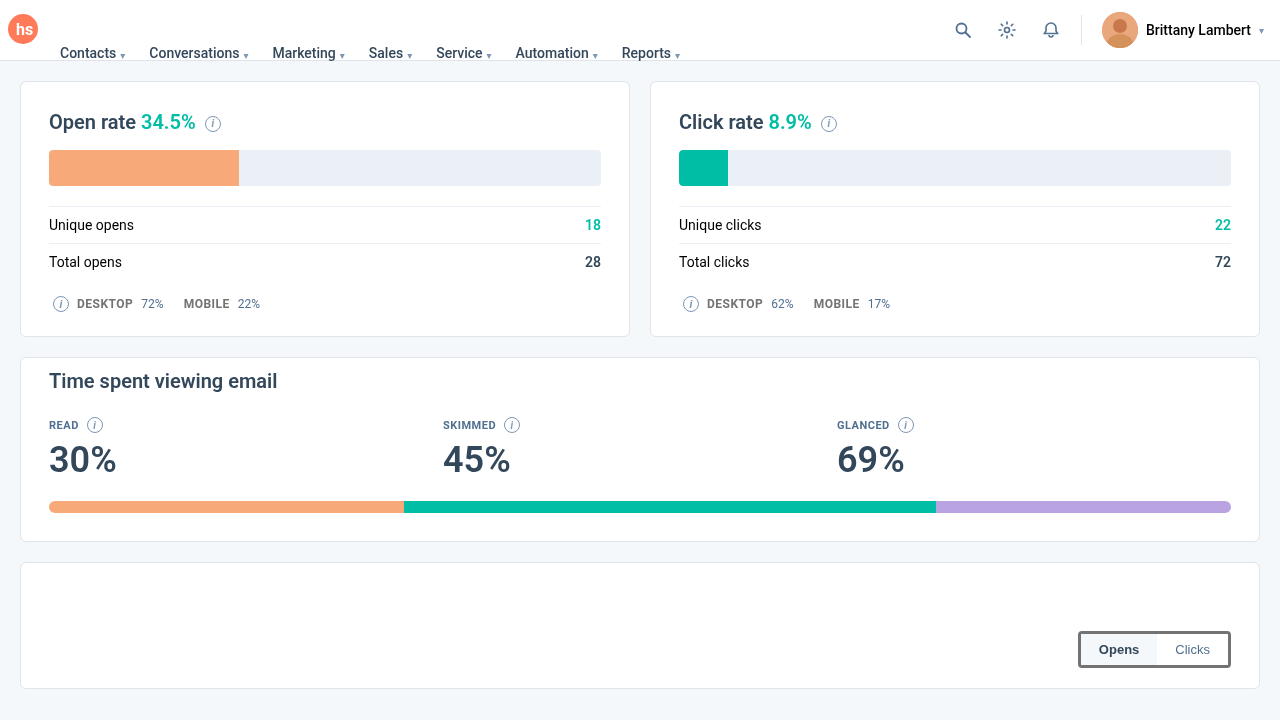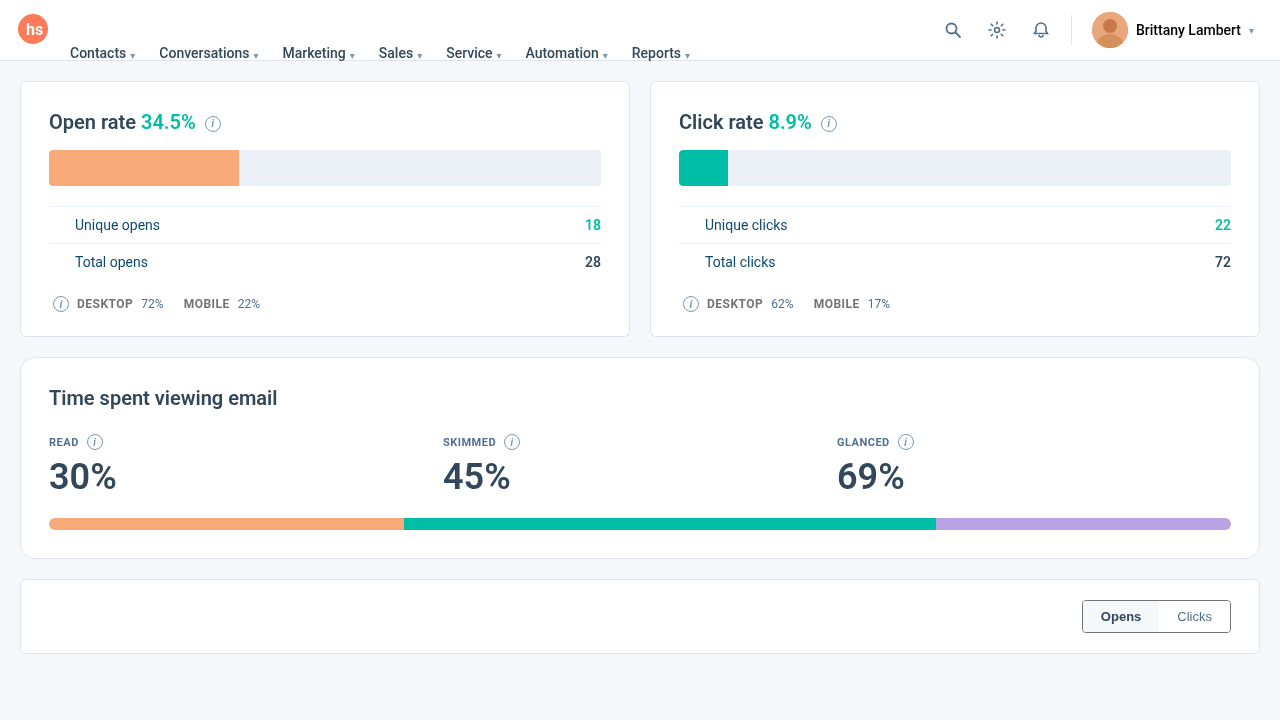--- a/index.html
+++ b/index.html
@@ -5,21 +5,21 @@
     * { margin: 0; padding: 0; box-sizing: border-box; }
     body { font-family: -apple-system, BlinkMacSystemFont, 'Segoe UI', Roboto, sans-serif; background: #f5f8fa; color: #33475b; font-size: 14px; }
 
     
     .navbar {
       background: #fff;
       border-bottom: 1px solid #dfe3eb;
       height: 61px;
       display: flex;
       align-items: center;
-      padding: 0 18px;
+      padding: 0 8px;
       gap: 4px;
       position: relative;
       z-index: 10;
     }
     .navbar-logo {
       margin-right: 8px;
       flex-shrink: 0;
     }
     .nav-item {
       display: flex;
@@ -83,51 +83,51 @@
       height: 100%; border-radius: 4px 0 0 4px;
     }
     .fill-orange { background: #f8a97a; }
     .fill-teal { background: #00bda5; }
 
     
     .stat-row {
       display: flex; justify-content: space-between; align-items: center;
       padding: 10px 0; border-top: 1px solid #eaf0f6;
     }
-    .stat-label { color: #0c4a6e; font-size: 14px; margin-left: 26px; }
+    .stat-label { color: #000000; font-size: 14px; }
     .stat-value { font-size: 14px; font-weight: 600; }
     .stat-value-accent { color: #00bda5; text-align: right; }
     .stat-value-dark { color: #33475b; }
 
     
     .card-footer {
       display: flex; align-items: center; gap: 8px; margin-top: 16px;
       font-size: 12px; color: #516f90;
     }
     .footer-info { color: #7c98b6; font-size: 11px; }
     .footer-label { font-weight: 700; letter-spacing: 0.5px; color: #737373; }
     .footer-pct { color: #516f90; margin-right: 12px; }
 
     
-    .time-card { background: #fff; border-radius: 15px; border: 1px solid #dfe3eb; padding: 28px 28px 28px; margin-bottom: 20px; }
+    .time-card { background: #fff; border-radius: 6px; border: 1px solid #dfe3eb; padding: 11px 28px 28px; margin-bottom: 20px; }
     .time-card-title { font-size: 20px; font-weight: 600; color: #33475b; margin-bottom: 24px; }
 
     .time-sections { display: flex; gap: 0; margin-bottom: 20px; }
     .time-section { flex: 1; }
     .time-section-label { font-size: 11px; font-weight: 700; letter-spacing: 0.5px; color: #516f90; margin-bottom: 6px; display: flex; align-items: center; gap: 4px; }
     .time-section-value { font-size: 36px; font-weight: 600; color: #33475b; }
 
     .time-bar-wrap { display: flex; height: 12px; border-radius: 6px; overflow: hidden; }
     .time-bar-read { background: #f8a97a; }
     .time-bar-skimmed { background: #00bda5; }
     .time-bar-glanced { background: #b9a3e3; }
 
     
     .bottom-card { background: #fff; border-radius: 6px; border: 1px solid #dfe3eb; padding: 20px 28px; margin-bottom: 0; min-height: 60px; display: flex; align-items: flex-end; justify-content: flex-end; }
-    .toggle-btns { display: flex; border: 1px solid #737373; border-radius: 4px; overflow: hidden; }
+    .toggle-btns { display: flex; border: 3px solid #737373; border-radius: 4px; overflow: hidden; margin-top: 48px; }
     .toggle-btn {
       padding: 8px 18px; font-size: 13px; font-weight: 500; cursor: pointer; background: #fff; color: #516f90; border: none;
     }
     .toggle-btn.active { background: #f5f8fa; color: #33475b; font-weight: 700; }
   </style>
 </head>
 <body>
 
 <nav class="navbar">
   <div class="navbar-logo">

